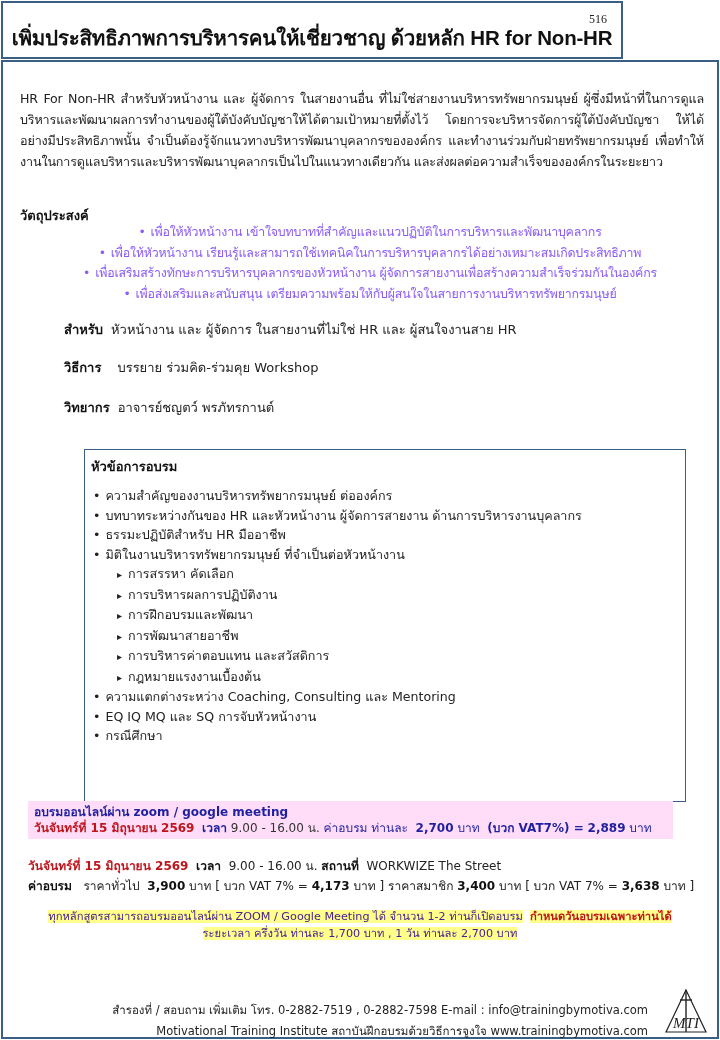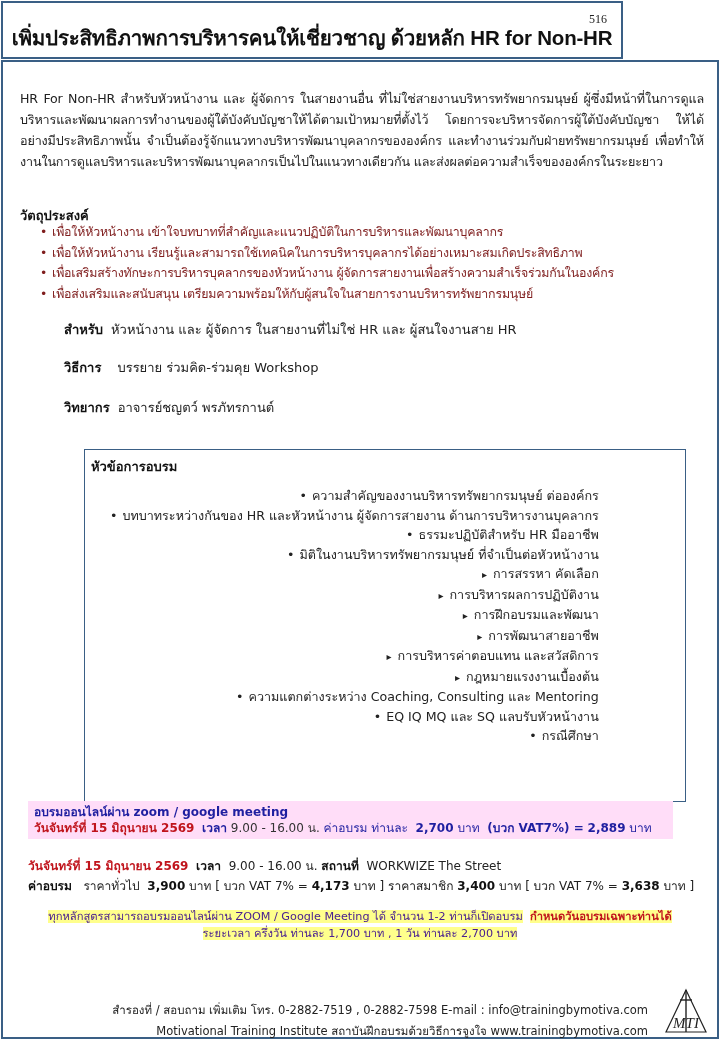--- a/index.html
+++ b/index.html
@@ -9,29 +9,29 @@
     .frame { position: absolute; border: 2px solid #3a5f85; background: #fff; }
     .title-frame { left: 1px; top: 1px; width: 622px; height: 58px; }
     .body-frame { left: 1px; top: 60px; width: 718px; height: 979px; }
 
     .page-num { position: absolute; right: 14px; top: 9px; font-family: "Liberation Serif", serif; font-size: 12px; color: #222; }
     .main-title { position: absolute; left: 0; right: 0; top: 18px; text-align: center; font-family: "Liberation Sans", sans-serif; font-weight: bold; font-size: 20.5px; color: #111; letter-spacing: -0.2px; }
 
     .intro { position: absolute; left: 20px; top: 88px; width: 684px; font-size: 12.6px; line-height: 21px; text-align: justify; color: #222; letter-spacing: -0.15px; }
 
     .section-head { position: absolute; left: 20px; font-size: 13px; font-weight: bold; color: #111; }
-    .obj-list { position: absolute; left: 40px; top: 222px; width: 660px; list-style: none; font-size: 12.4px; line-height: 20.5px; color: #7f1d1d; letter-spacing: -0.2px; }
+    .obj-list { position: absolute; left: 40px; top: 222px; width: 660px; list-style: none; font-size: 12.4px; line-height: 20.5px; color: #8b5cf6; letter-spacing: -0.2px; text-align: center; }
     .obj-list li::before { content: "•"; margin-right: 5px; }
 
     .row { position: absolute; left: 20px; font-size: 13px; color: #222; white-space: nowrap; }
     .row .k { font-weight: bold; color: #111; margin-right: 8px; margin-left: 44px; }
 
-    .topics-box { position: absolute; left: 84px; top: 449px; width: 602px; height: 353px; border: 1.5px solid #3a5f85; background: #fff; text-align: right; }
+    .topics-box { position: absolute; left: 84px; top: 449px; width: 602px; height: 353px; border: 1.5px solid #3a5f85; background: #fff; }
     .topics-title { position: absolute; left: 6px; top: 6px; font-size: 13px; font-weight: bold; color: #111; }
-    .topics { position: absolute; left: 25px; top: 36px; list-style: none; font-size: 12.6px; line-height: 19.5px; color: #222; }
+    .topics { position: absolute; left: 8px; top: 36px; list-style: none; font-size: 12.6px; line-height: 19.5px; color: #222; }
     .topics > li::before { content: "•"; margin-right: 5px; }
     .sub { list-style: none; padding-left: 24px; }
     .sub li::before { content: "▸"; margin-right: 6px; font-size: 10px; }
 
     .online-box { position: absolute; left: 28px; top: 801px; width: 645px; height: 38px; background: #ffddf8; padding: 3px 6px; font-size: 12px; line-height: 16px; white-space: nowrap; }
     .online-box .l1 { color: #1f1fa0; font-weight: bold; }
     .navy { color: #1f1fa0; }
     .red { color: #c0141c; font-weight: bold; margin-top: 20px; }
     .b { font-weight: bold; }
     .plain { color: #333; }
@@ -86,21 +86,21 @@
       <ul class="sub">
         <li>การสรรหา คัดเลือก</li>
         <li>การบริหารผลการปฏิบัติงาน</li>
         <li>การฝึกอบรมและพัฒนา</li>
         <li>การพัฒนาสายอาชีพ</li>
         <li>การบริหารค่าตอบแทน และสวัสดิการ</li>
         <li>กฎหมายแรงงานเบื้องต้น</li>
       </ul>
     </li>
     <li>ความแตกต่างระหว่าง Coaching, Consulting และ Mentoring</li>
-    <li>EQ IQ MQ และ SQ  แลบรับหัวหน้างาน</li>
+    <li>EQ IQ MQ และ SQ  การจับหัวหน้างาน</li>
     <li>กรณีศึกษา</li>
   </ul>
 </div>
 
 <div class="online-box">
   <div class="l1">อบรมออนไลน์ผ่าน zoom / google meeting</div>
   <div>
     <span class="red">วันจันทร์ที่ 15 มิถุนายน 2569</span>&nbsp;
     <span class="navy b">เวลา</span>
     <span class="plain">9.00 - 16.00 น.</span>

